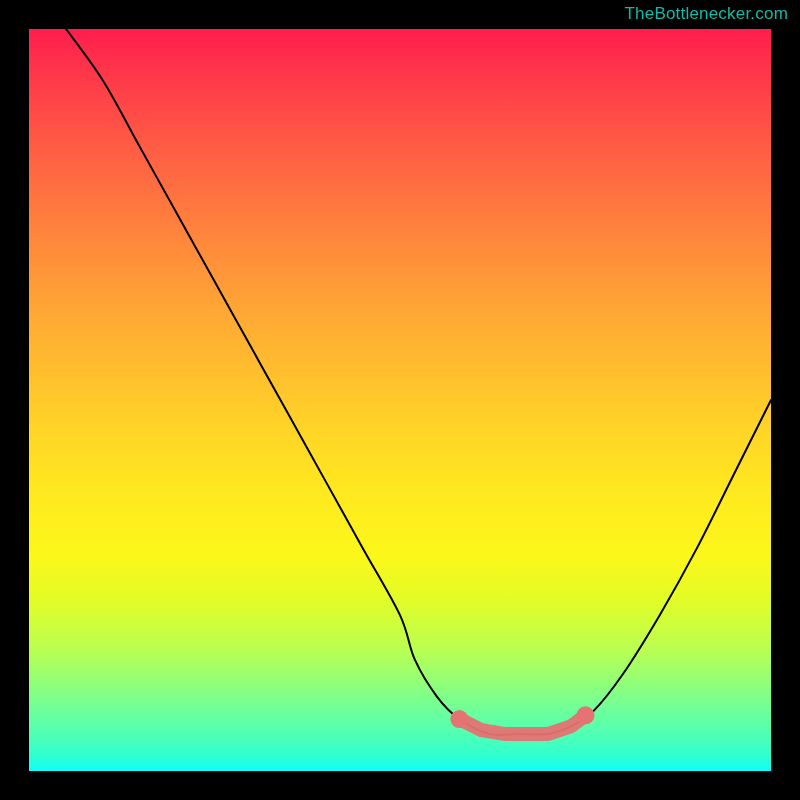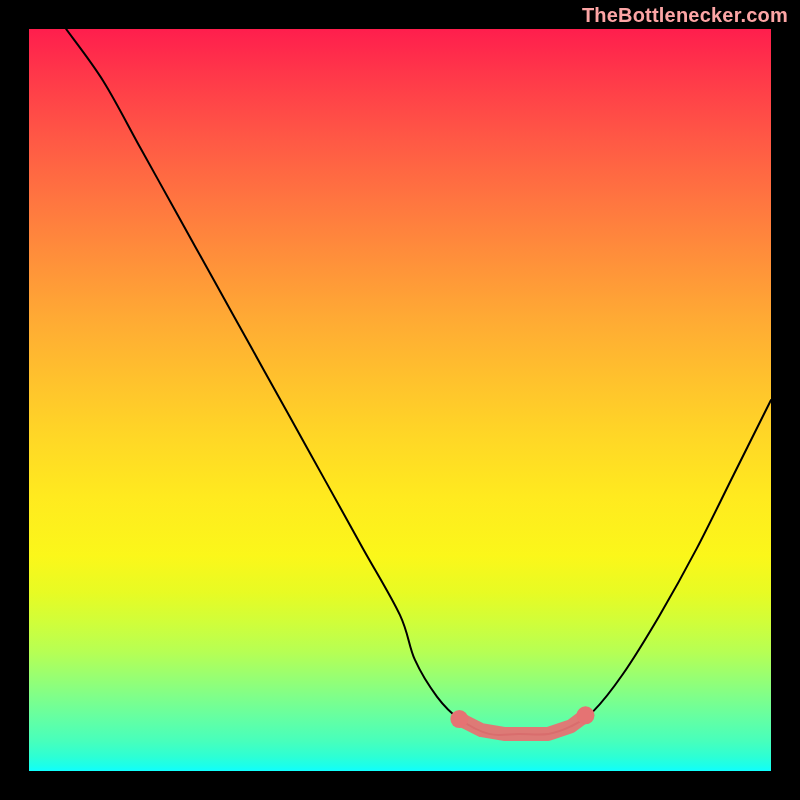--- a/index.html
+++ b/index.html
@@ -54,23 +54,23 @@
   svg.curve {
     position: absolute;
     inset: 0;
     width: 100%;
     height: 100%;
   }
   .attribution {
     position: absolute;
     top: 4px;
     right: 12px;
-    color: #fca5a5;
-    font-size: 20px;
-    font-weight: 700;
+    color: #14b8a6;
+    font-size: 17px;
+    font-weight: 400;
     letter-spacing: 0.2px;
     user-select: none;
   }
 </style>
 </head>
 <body>
 
 <div class="canvas-wrap">
   <div class="attribution">TheBottlenecker.com</div>
 

